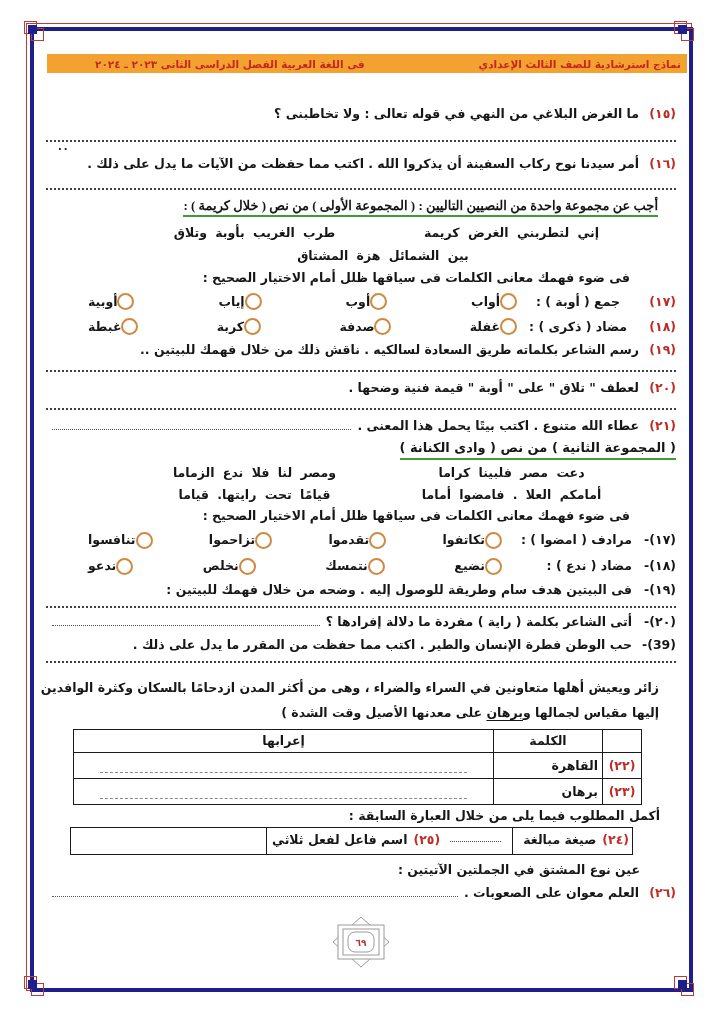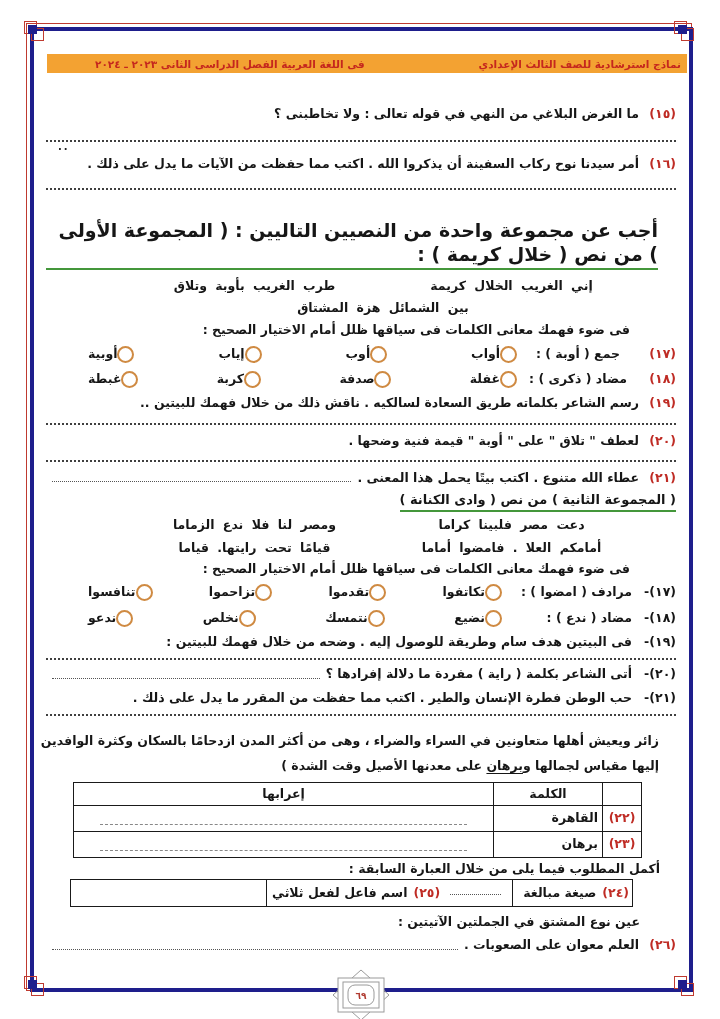--- a/index.html
+++ b/index.html
@@ -114,26 +114,26 @@
   </div>
   <div class="dotline" style="margin-top:16px;"></div>
   <div class="tinydots">..</div>
 
   <div class="qline" style="margin-top:5px;">
     <span class="qnum red">(١٦)</span>
     <span class="qtext">أمر سيدنا نوح ركاب السفينة أن يذكروا الله . اكتب مما حفظت من الآيات ما يدل على ذلك .</span>
   </div>
   <div class="dotline" style="margin-top:13px;"></div>
 
-  <div class="heading1" style="margin-top:28px;font-size:19px;">
+  <div class="heading1" style="margin-top:8px;font-size:13px;font-family:Liberation Serif, serif;">
     <span class="hl">أجب عن مجموعة واحدة من النصيين التاليين : ( المجموعة الأولى ) من نص ( خلال كريمة ) :</span>
   </div>
 
   <div class="verse" style="margin-top:8px;">
-    <span class="hemi">إني الغريب الخلال كريمة</span>
+    <span class="hemi">إني لتطربني الغرض كريمة</span>
     <span class="hemi">طرب الغريب بأوبة وتلاق</span>
   </div>
   <div class="verse" style="margin-top:6px;">
     <span class="hemi">بين الشمائل هزة المشتاق</span>
   </div>
 
   <div class="instr" style="margin-top:6px;">فى ضوء فهمك معانى الكلمات فى سياقها ظلل أمام الاختيار الصحيح :</div>
 
   <div class="mcq" style="margin-top:7px;">
     <span class="qnum red">(١٧)</span>
@@ -266,21 +266,21 @@
   </div>
   <div class="dotline" style="margin-top:6px;"></div>
 
   <div class="qline" style="margin-top:6px;">
     <span class="qnum2">(٢٠)-</span>
     <span class="qtext">أتى الشاعر بكلمة ( راية ) مفردة ما دلالة إفرادها ؟</span>
     <span class="ansdots"></span>
   </div>
 
   <div class="qline" style="margin-top:7px;">
-    <span class="qnum2">(٢١)-</span>
+    <span class="qnum2">(39)-</span>
     <span class="qtext">حب الوطن فطرة الإنسان والطير . اكتب مما حفظت من المقرر ما يدل على ذلك .</span>
   </div>
   <div class="dotline" style="margin-top:6px;"></div>
 
   <div class="passage">
     <div class="pline"><span>زائر ويعيش أهلها متعاونين في السراء والضراء ، وهى من أكثر المدن ازدحامًا بالسكان وكثرة الوافدين</span></div>
     <div class="pline-last"><span>إليها مقياس لجمالها و</span><span class="uline">برهان</span><span> على معدنها الأصيل وقت الشدة )</span></div>
   </div>
 
   <div class="wtab-wrap">

